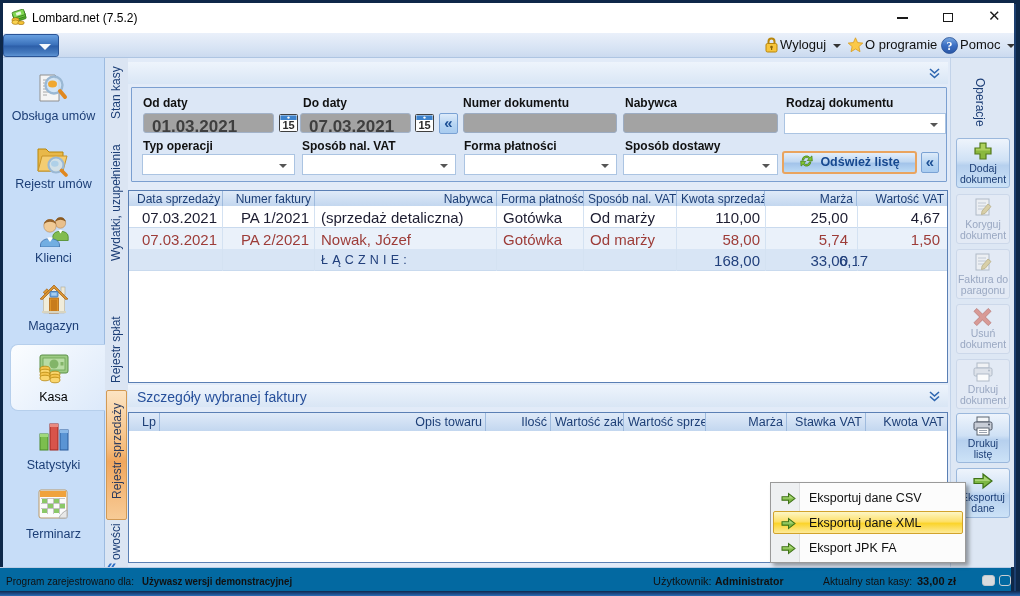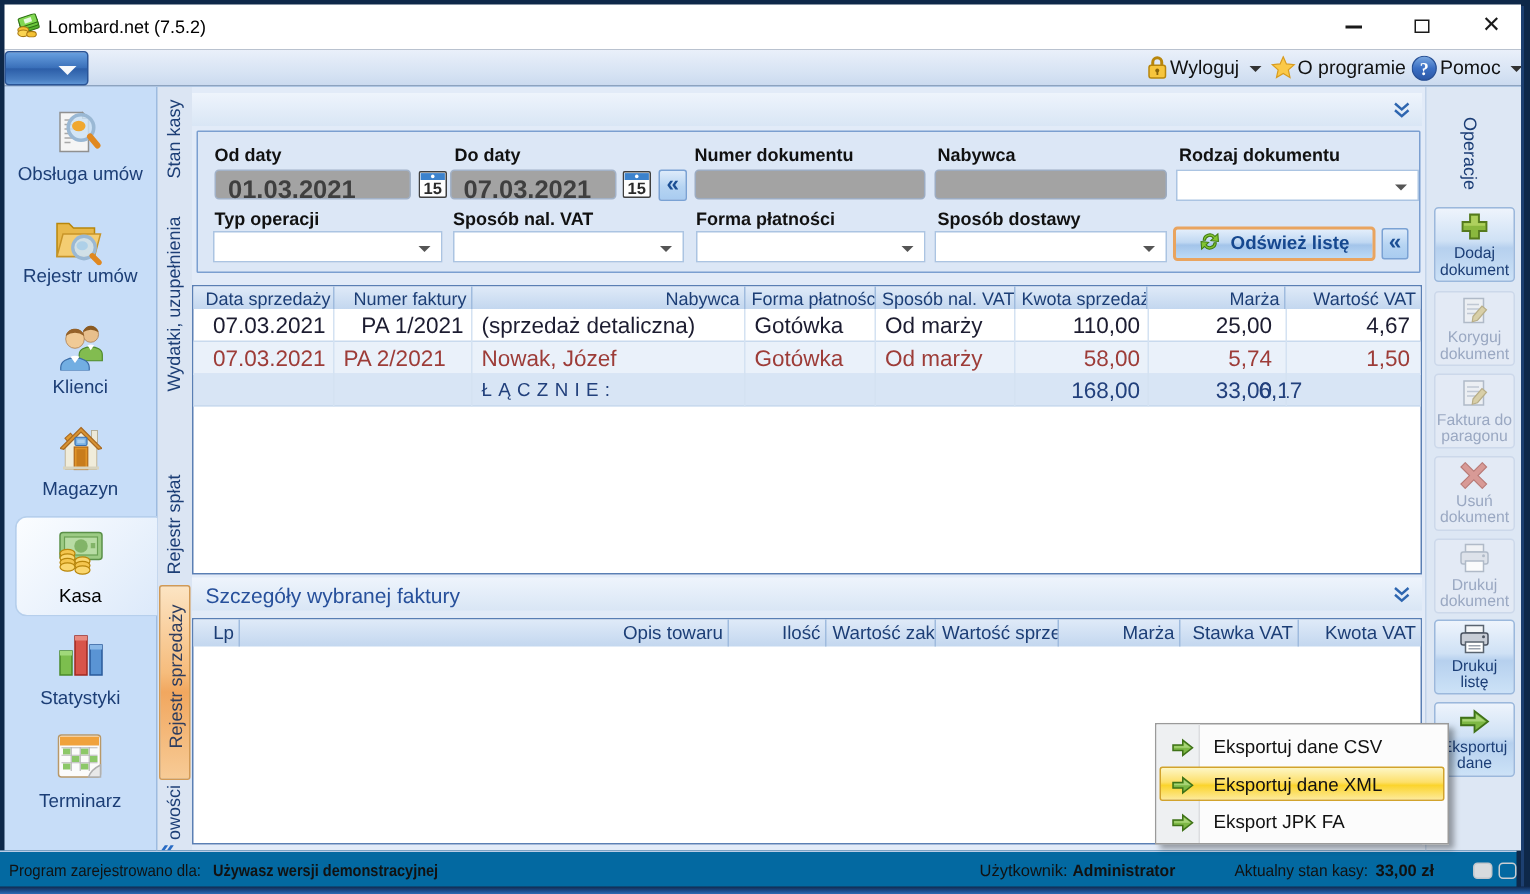--- a/index.html
+++ b/index.html
@@ -314,21 +314,21 @@
   <span class="gcell" style="left:94px; width:92px; text-align:right;">PA 1/2021</span>
   <span class="gcell" style="left:186px;width:182px;">(sprzedaż detaliczna)</span>
   <span class="gcell" style="left:368px;width:87px;">Gotówka</span>
   <span class="gcell" style="left:455px;width:93px;">Od marży</span>
   <span class="gcell" style="left:548px;width:89px; text-align:right;">110,00</span>
   <span class="gcell" style="left:636px;width:89px; text-align:right;">25,00</span>
   <span class="gcell" style="left:728px;width:89px; text-align:right;padding-left:33px;">4,67</span>
 </div>
 <div class="abs grow" style="left:129px; top:228px; background:#eaf1fa; color:#9d3c38; border-bottom:1px solid #c9daee;">
   <span class="gcell" style="left:4px;  width:90px; text-align:right;">07.03.2021</span>
-  <span class="gcell" style="left:94px; width:92px; text-align:left;">PA 2/2021</span>
+  <span class="gcell" style="left:94px; width:92px; text-align:right;">PA 2/2021</span>
   <span class="gcell" style="left:186px;width:182px;">Nowak, Józef</span>
   <span class="gcell" style="left:368px;width:87px;">Gotówka</span>
   <span class="gcell" style="left:455px;width:93px;">Od marży</span>
   <span class="gcell" style="left:548px;width:89px; text-align:right;">58,00</span>
   <span class="gcell" style="left:636px;width:89px; text-align:right;">5,74</span>
   <span class="gcell" style="left:728px;width:89px; text-align:right;">1,50</span>
 </div>
 <div class="abs grow" style="left:129px; top:249px; background:#d8e5f5; color:#22407c; font-weight:400; border-bottom:1px solid #c9daee;">
   <span class="gcell" style="left:186px;width:182px; letter-spacing:4.2px; font-size:12.5px;">ŁĄCZNIE:</span>
   <span class="gcell" style="left:548px;width:89px; text-align:right;">168,00</span>

